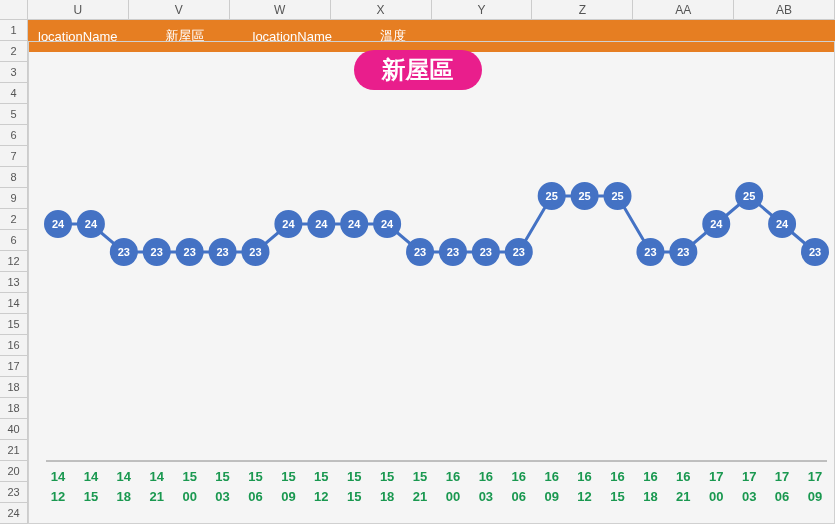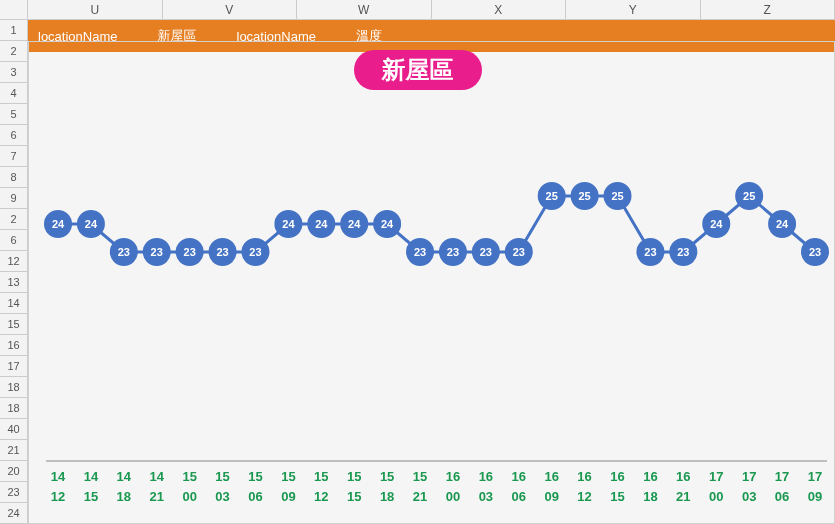--- a/index.html
+++ b/index.html
@@ -2,21 +2,21 @@
 <html><head>
 <meta charset="utf-8">
 <style>
   html,body{margin:0;padding:0;font-family:Arial,"Microsoft JhengHei",sans-serif;background:#fff;}
   .sheet{position:relative;width:835px;height:524px;background:#fff;overflow:hidden;}
   .corner{position:absolute;left:0;top:0;width:28px;height:20px;background:#f3f3f3;border-right:1px solid #ccc;border-bottom:1px solid #ccc;box-sizing:border-box;}
   .colhead{position:absolute;top:0;left:28px;right:0;height:20px;display:flex;}
   .colhead div{flex:1;background:#f3f3f3;border-right:1px solid #ccc;border-bottom:1px solid #ccc;box-sizing:border-box;font-size:12px;color:#555;display:flex;align-items:center;justify-content:center;font-family:Arial,sans-serif;}
   .rowhead{position:absolute;left:0;top:20px;bottom:0;width:28px;}
   .rowhead div{height:21px;background:#f3f3f3;border-right:1px solid #ccc;border-bottom:1px solid #ccc;box-sizing:border-box;font-size:11px;color:#555;display:flex;align-items:center;justify-content:center;font-family:Arial,sans-serif;}
-  .orangebar{position:absolute;left:28px;right:0;top:20px;height:21px;background:#e67e22;display:flex;align-items:center;color:#fff;font-size:13px;padding:16px 10px;box-sizing:border-box;}
+  .orangebar{position:absolute;left:28px;right:0;top:20px;height:21px;background:#e67e22;display:flex;align-items:center;color:#fff;font-size:13px;padding:16px 10px;box-sizing:border-box;gap:8px;}
   .orangebar span{margin-right:40px;}
   .chartbg{position:absolute;left:28px;right:0;top:41px;bottom:0;background:#f5f5f5;}
   .chartborder{position:absolute;left:28px;right:0;top:41px;bottom:0;border:1px solid #d0d0d0;box-sizing:border-box;pointer-events:none;}
   .pill{position:absolute;left:50%;top:50px;transform:translateX(-50%);height:40px;background:#e91e8c;border-radius:20px;padding:0 28px;display:flex;align-items:center;color:#fff;font-size:24px;font-weight:bold;}
   svg.plot{position:absolute;left:28px;top:41px;}
   .marker{stroke:#4472c4;stroke-width:4;fill:#4472c4;}
   .markerlabel{font-size:11px;font-weight:bold;fill:#fff;text-anchor:middle;dominant-baseline:central;font-family:Arial,sans-serif;}
   .lineconn{stroke:#4472c4;stroke-width:3;fill:none;}
   .xaxisline{stroke:#888;stroke-width:1;}
   .xlab1,.xlab2{font-size:13px;fill:#1a9850;font-weight:bold;text-anchor:middle;font-family:Arial,sans-serif;}
@@ -26,20 +26,22 @@
 
 <div class="sheet">
   <div class="corner"></div>
   <div class="colhead" id="colhead">
       <div>U</div>
       <div>V</div>
       <div>W</div>
       <div>X</div>
       <div>Y</div>
       <div>Z</div>
+      <div>AA</div>
+      <div>AB</div>
     </div>
   <div class="rowhead" id="rowhead">
       <div>1</div>
       <div>2</div>
       <div>3</div>
       <div>4</div>
       <div>5</div>
       <div>6</div>
       <div>7</div>
       <div>8</div>

